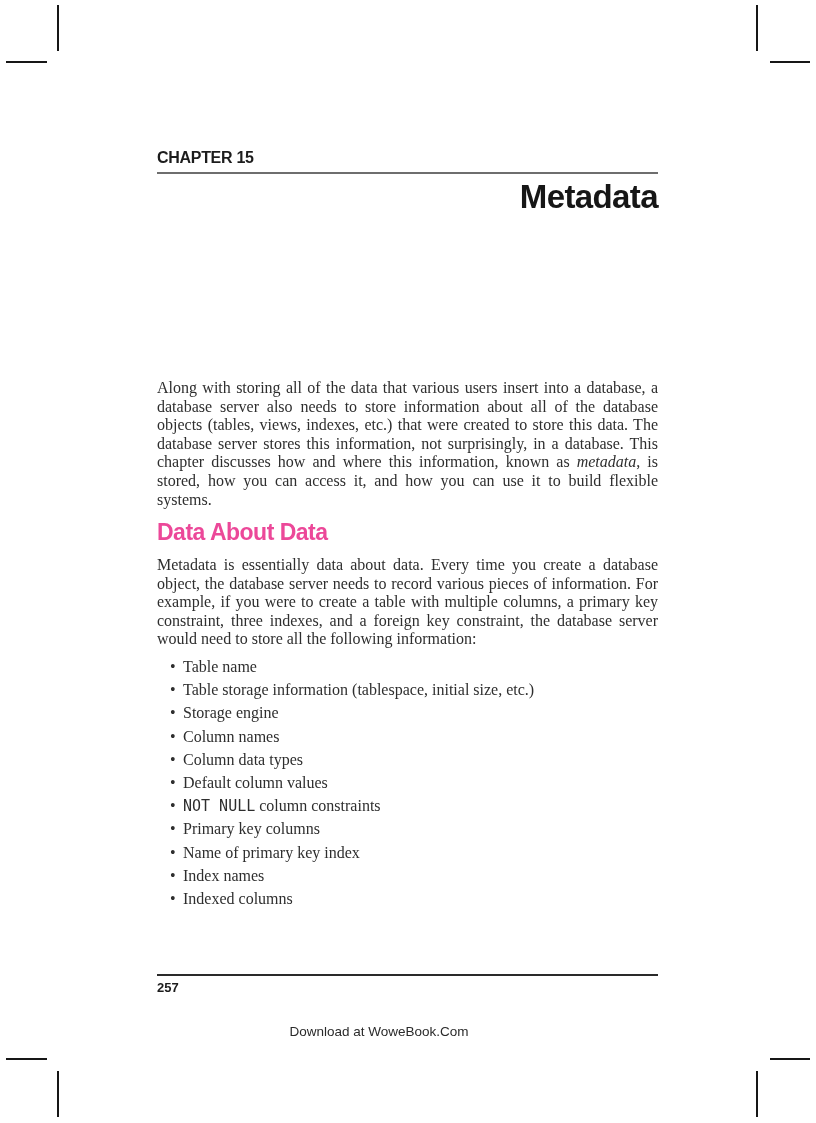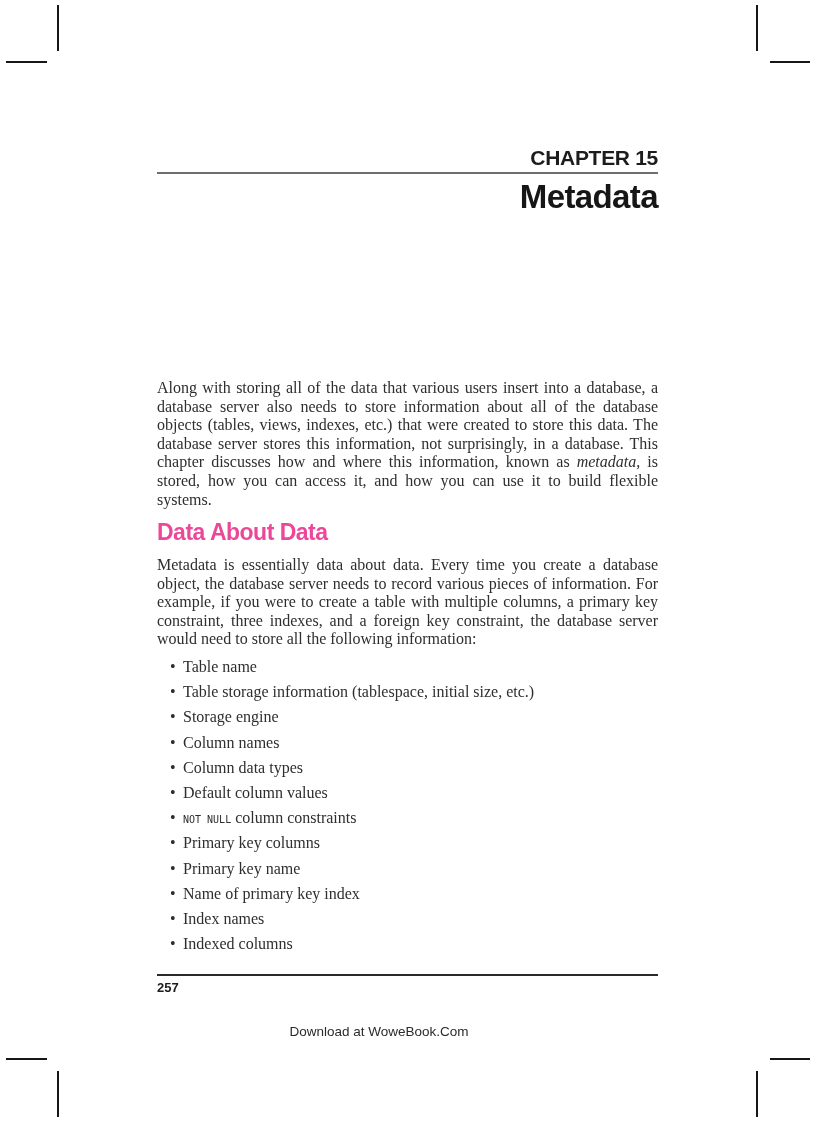--- a/index.html
+++ b/index.html
@@ -22,24 +22,23 @@
   .crop.tr-h { left: 770px; top: 61px; width: 40px; }
   .crop.bl-h { left: 6px;   top: 1058px; }
   .crop.bl-v { left: 57px;  top: 1071px; }
   .crop.br-h { left: 770px; top: 1058px; width: 40px; }
   .crop.br-v { left: 756px; top: 1071px; }
 
   .col { position: absolute; left: 157px; width: 501px; }
 
   .kicker {
     top: 147px;
-    text-align: right;
     font-family: "Liberation Sans", sans-serif;
     font-weight: bold;
-    font-size: 21px;
+    font-size: 16px;
     line-height: 22px;
     letter-spacing: -0.3px;
     color: #1c1c1c;
   }
   .header-rule {
     top: 172px;
     height: 2px;
     background: #6e6e6e;
   }
   .chapter-title {
@@ -85,21 +84,21 @@
   }
   ul.meta-list li::before {
     content: "\2022";
     position: absolute;
     left: 13px;
     top: 0;
     color: #2e2e2e;
   }
   .code {
     font-family: "DejaVu Sans Mono", monospace;
-    font-size: 10px;
+    font-size: 15px;
   }
   .footer-rule {
     top: 974px;
     height: 2px;
     background: #2a2a2a;
   }
   .page-number {
     top: 980px;
     font-family: "Liberation Sans", sans-serif;
     font-weight: bold;
@@ -145,21 +144,20 @@
 
   <ul class="col meta-list">
     <li><span class="code"></span><span>Table name</span></li>
     <li><span class="code"></span><span>Table storage information (tablespace, initial size, etc.)</span></li>
     <li><span class="code"></span><span>Storage engine</span></li>
     <li><span class="code"></span><span>Column names</span></li>
     <li><span class="code"></span><span>Column data types</span></li>
     <li><span class="code"></span><span>Default column values</span></li>
     <li><span class="code">NOT NULL</span><span> column constraints</span></li>
     <li><span class="code"></span><span>Primary key columns</span></li>
-    <li><span class="code"></span><span>Primary key name</span></li>
     <li><span class="code"></span><span>Name of primary key index</span></li>
     <li><span class="code"></span><span>Index names</span></li>
     <li><span class="code"></span><span>Indexed columns</span></li>
   </ul>
 
   <div class="col footer-rule"></div>
   <div class="col page-number">257</div>
   <div class="download-note">Download at WoweBook.Com</div>
 
 </div>

